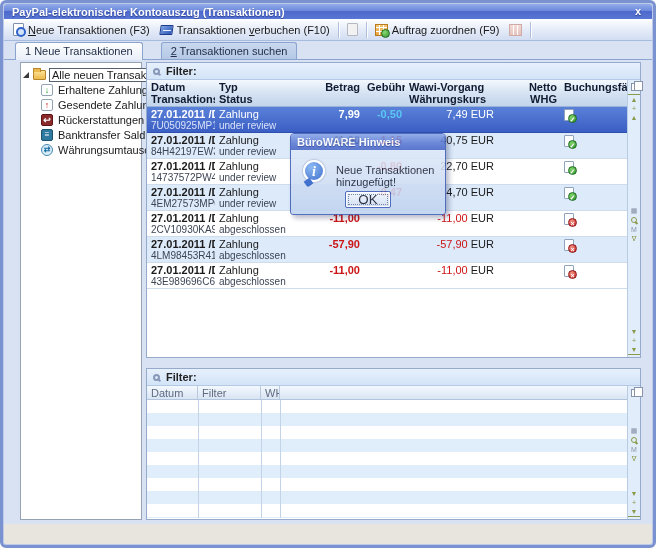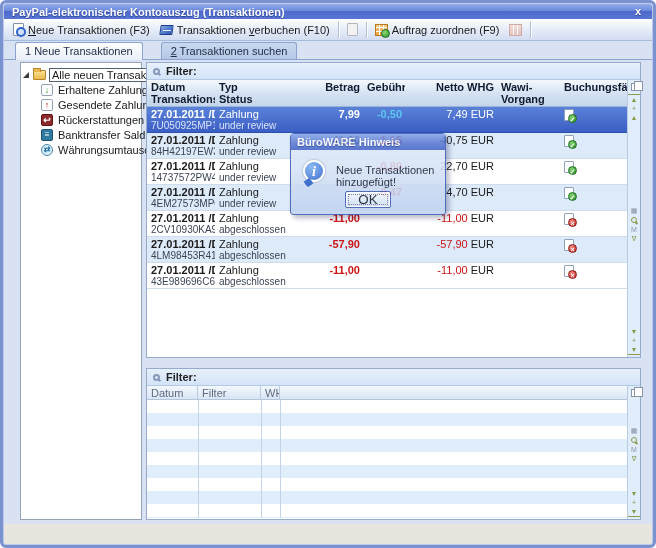--- a/index.html
+++ b/index.html
@@ -227,26 +227,26 @@
         <div class="hc">
             <div>Typ</div>
             <div>Status</div>
           </div>
         <div class="hc rt">
             <div>Betrag</div>
           </div>
         <div class="hc rt">
             <div>Gebühr</div>
           </div>
-        <div class="hc rt">
-            <div>Netto WHG</div>
-          </div>
         <div class="hc">
             <div>Wawi-Vorgang</div>
             <div>Währungskurs</div>
+          </div>
+        <div class="hc rt">
+            <div>Netto WHG</div>
           </div>
         <div class="hc">
             <div>Buchungsfähig</div>
           </div>
       </div>
       <div id="rows">
           <div class="trow sel">
     <div class="c c-datum">
               <div class="l1">27.01.2011 /Do</div>
               <div class="code">7U050925MP163920N</div>

